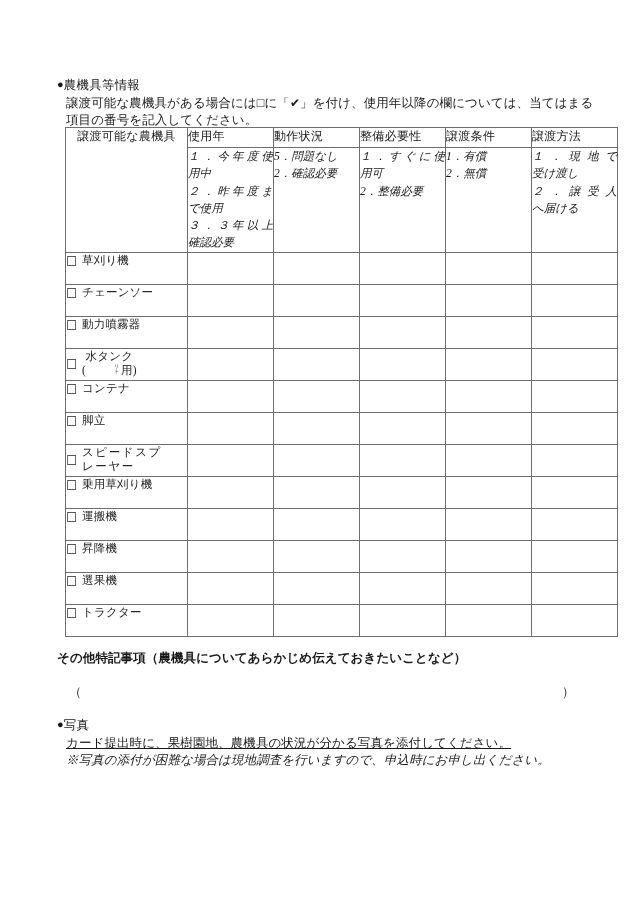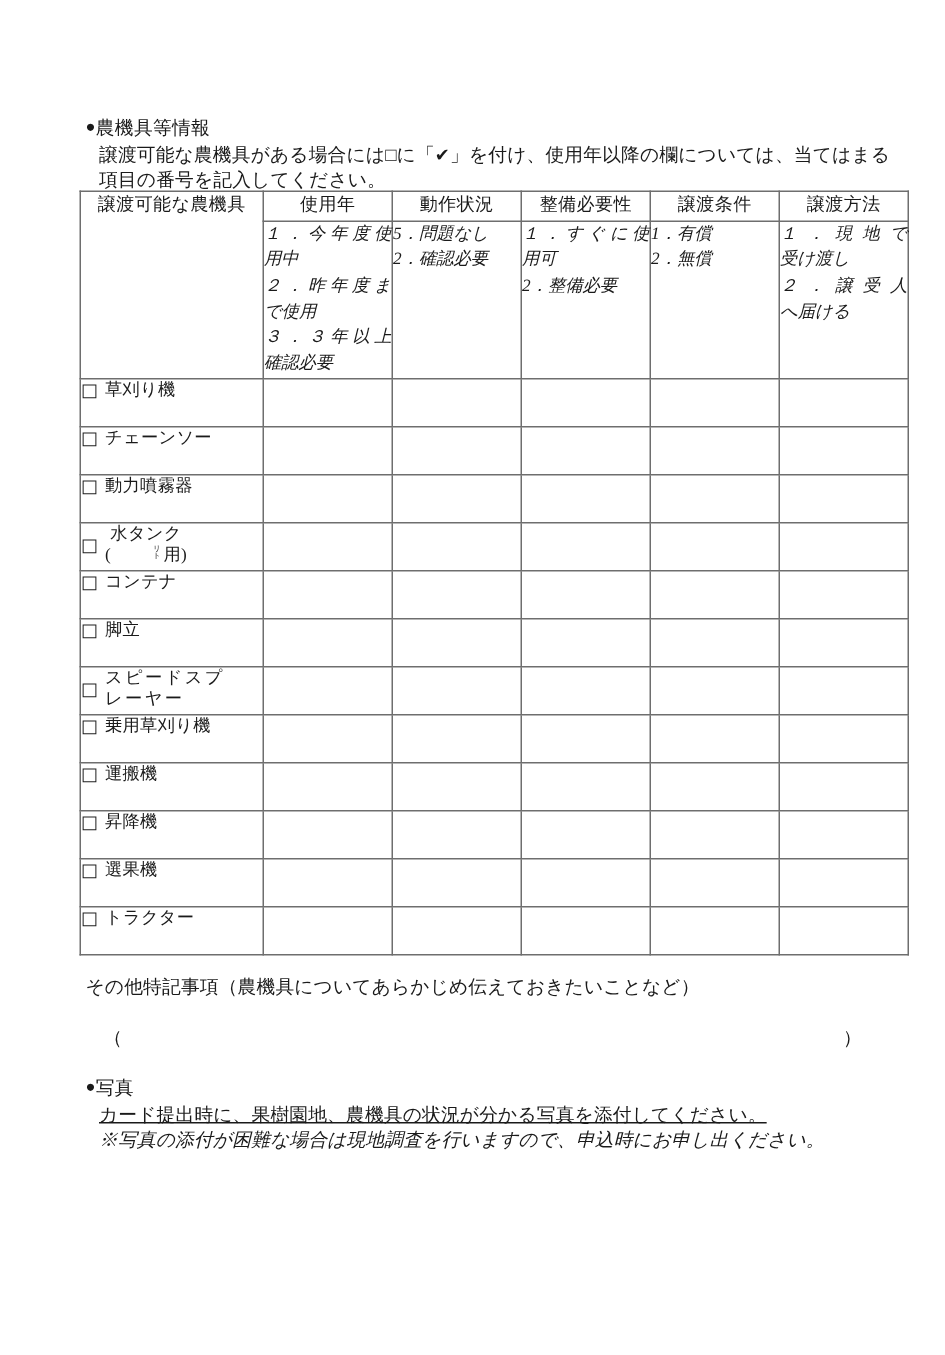--- a/index.html
+++ b/index.html
@@ -49,40 +49,40 @@
   #intro-l2 { left: 66px; top: 111px; }
   .chk-inline {
     font-family: "DejaVu Sans", sans-serif;
     font-weight: bold;
     font-size: 12px;
   }
 
   
   #equip-table {
     position: absolute;
-    left: 53px;
+    left: 65px;
     top: 127px;
     width: 546px;
     border-collapse: collapse;
     table-layout: fixed;
     font-size: 11.5px;
     padding-left: 16px;
   }
   #equip-table td, #equip-table th {
     border: 1px solid #6e6e6e;
     padding: 0;
     vertical-align: top;
     font-weight: normal;
   }
   .col-name  { width: 121px; }
   .col-opt   { width: 85px; }
 
   .th-title {
     height: 19px;
-    text-align: center;
+    text-align: left;
     vertical-align: middle;
     font-size: 12px;
     letter-spacing: 0.3px;
   }
   .th-name-cell {
     text-align: center;
     vertical-align: middle;
     font-size: 12px;
     letter-spacing: 0.3px;
   }
@@ -147,21 +147,21 @@
   .tank-gap { display: inline-block; width: 26px; }
 
   
   .note {
     position: absolute;
     font-size: 12.5px;
     line-height: 1.45;
     white-space: nowrap;
     letter-spacing: 0.1px;
   }
-  #other-note    { left: 57px; top: 649px; }
+  #other-note    { left: 57px; top: 649px; font-weight: bold; }
   #paren-open    { left: 69px; top: 683px; }
   #paren-close   { left: 562px; top: 683px; }
   #photo-l1      { left: 66px; top: 734px; text-decoration: underline; }
   #photo-l2      { left: 66px; top: 751px; font-style: italic; }
 </style>
 </head>
 <body>
 
 <div class="page">
 

